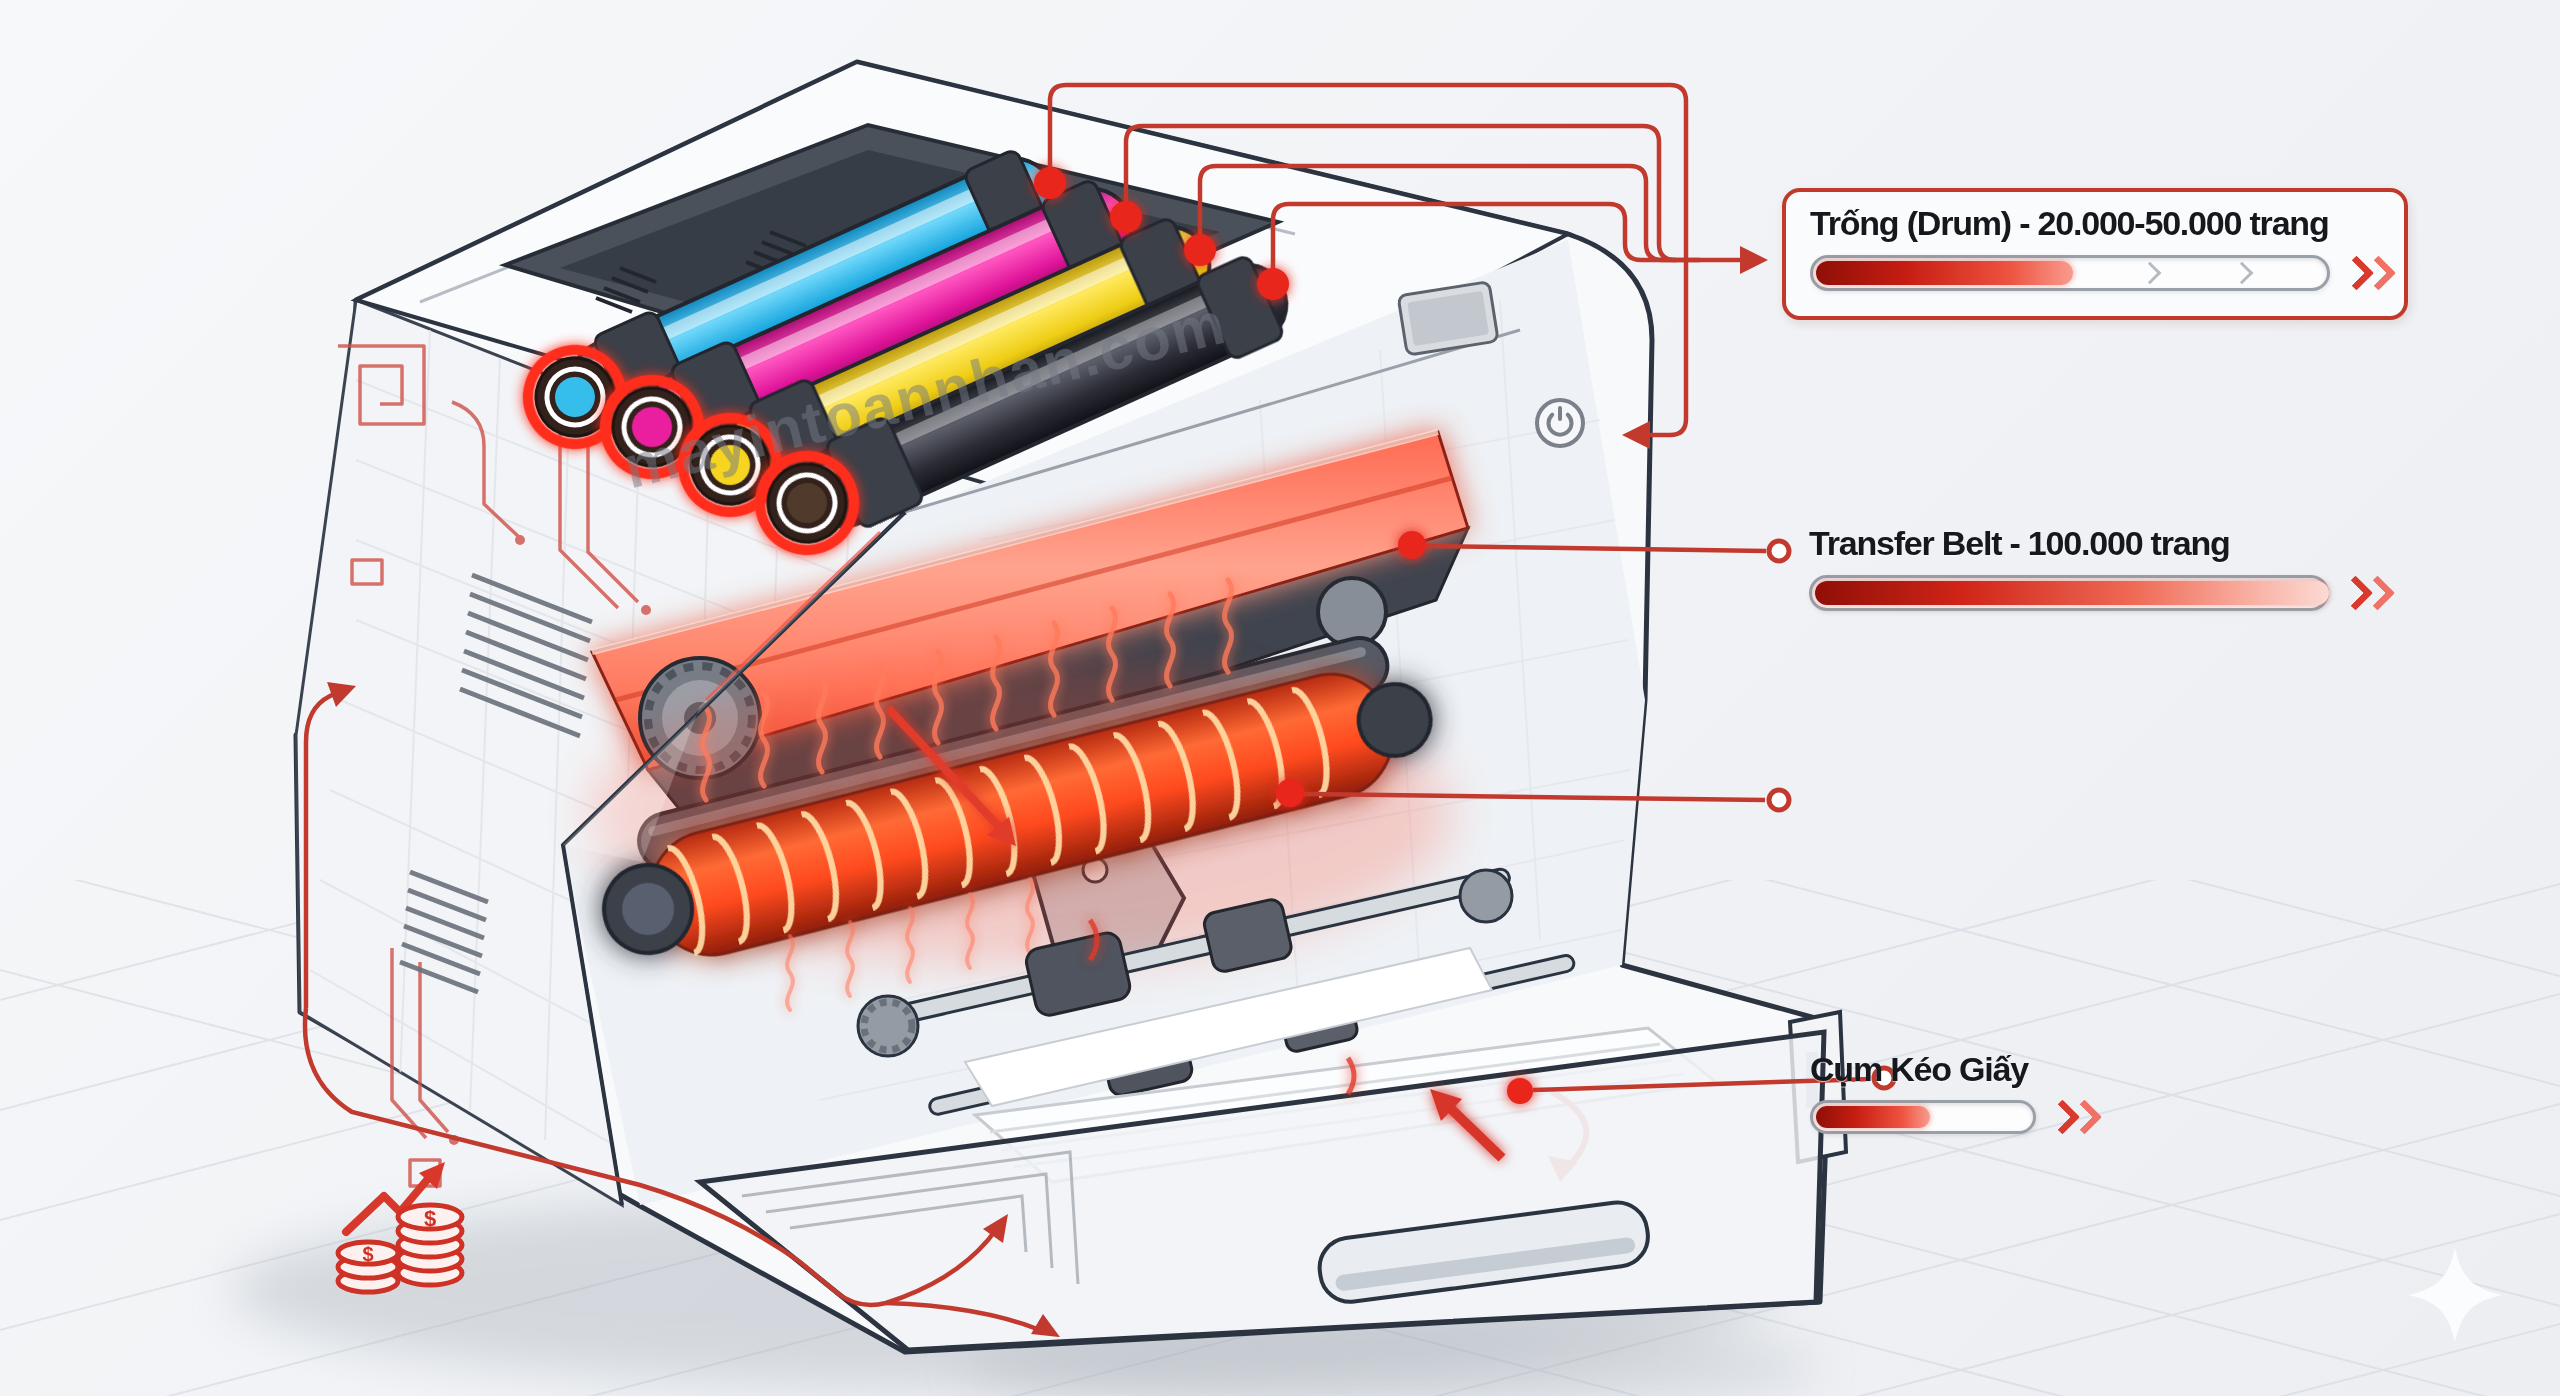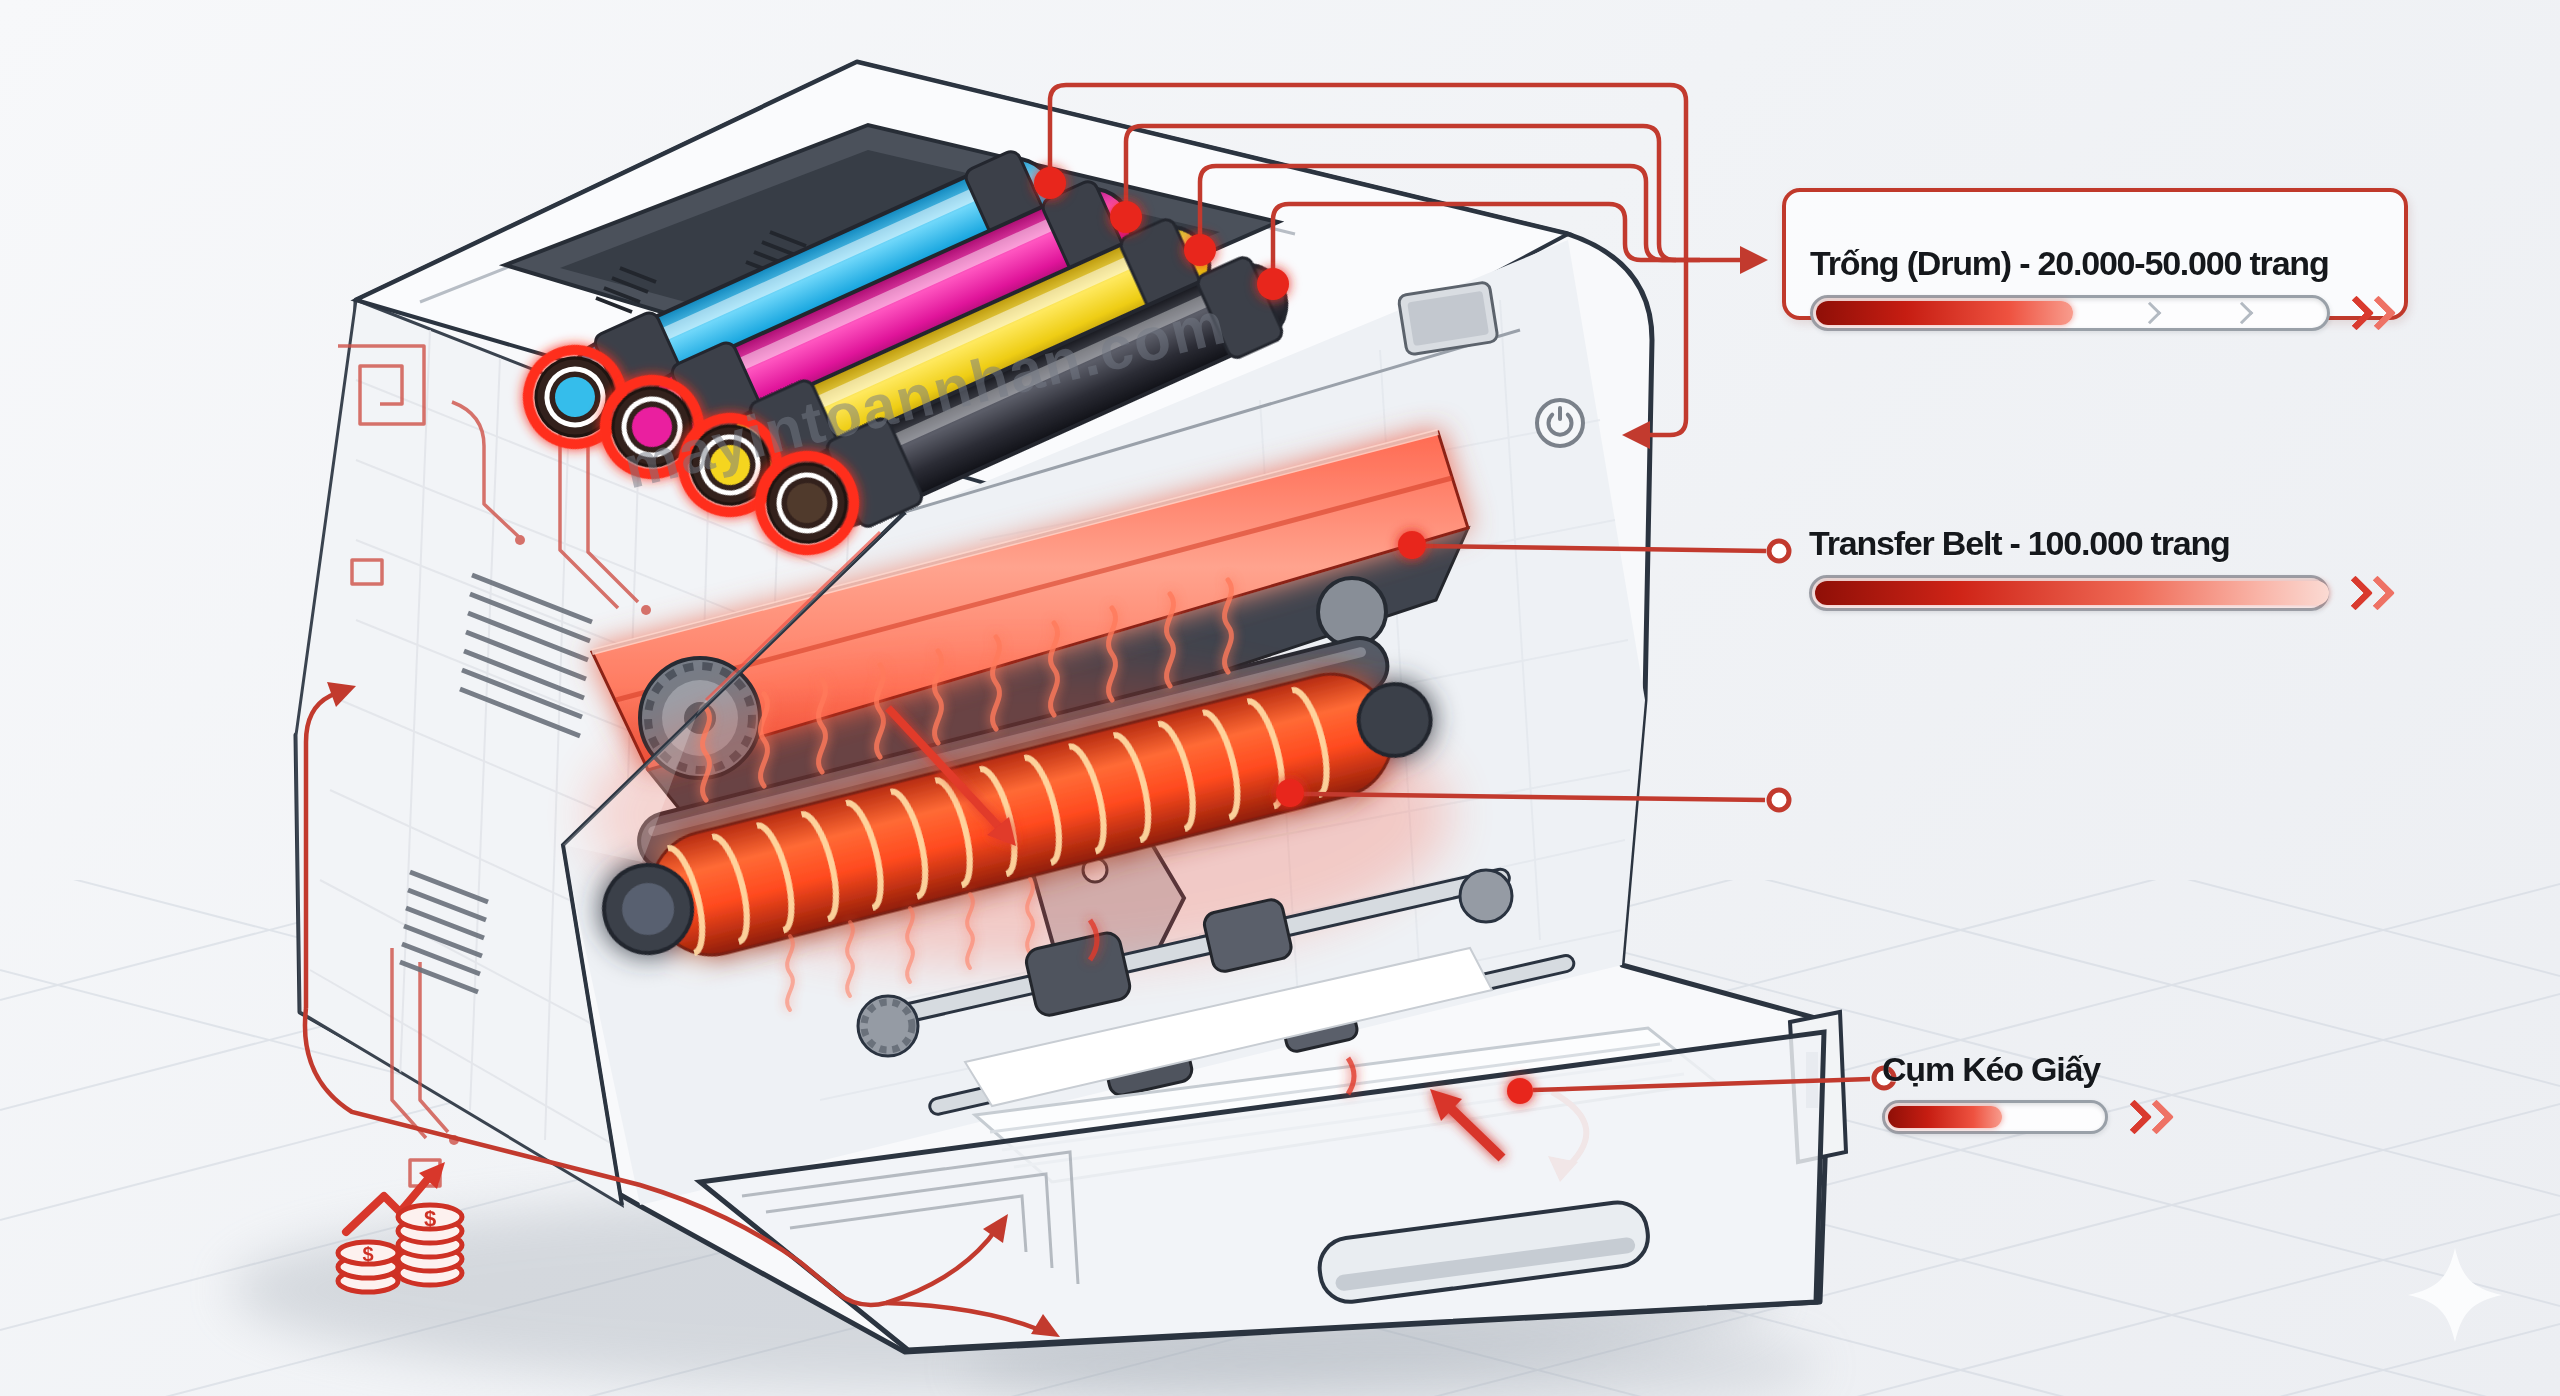--- a/index.html
+++ b/index.html
@@ -5,24 +5,24 @@
   html,body{margin:0;padding:0;background:#e7e9ec;}
   .stage{position:relative;width:2560px;height:1396px;overflow:hidden;
          background:linear-gradient(135deg,#f7f8fa 0%,#f1f3f6 45%,#ecEEf2 100%);
          font-family:"Liberation Sans", sans-serif;}
   .stage svg{position:absolute;left:0;top:0;}
   .callout{position:absolute;color:#15181c;}
   .callout .title{font-weight:700;font-size:34px;letter-spacing:-1.2px;white-space:nowrap;
                   color:#15181c;text-shadow:0 1px 0 rgba(255,255,255,.6);}
   #label-drum{left:1782px;top:188px;width:626px;height:132px;border:4px solid #c0392b;border-radius:18px;
               background:rgba(252,253,254,.85);box-shadow:2px 4px 10px rgba(140,60,50,.14);box-sizing:border-box;}
-  #label-drum .inner{padding:12px 0 0 24px;margin-top:40px;}
+  #label-drum .inner{padding:12px 0 0 24px;}
   #label-transfer{left:1809px;top:524px;}
   #label-fuser{left:1806px;top:772px;}
-  #label-tray{left:1882px;top:1050px;}
+  #label-tray{left:1810px;top:1050px;}
   .bar-row{display:flex;align-items:center;margin-top:12px;}
   .bar{position:relative;height:36px;border:3px solid #99a0a8;border-radius:999px;background:#fdfdfe;
        box-sizing:border-box;box-shadow:inset 0 2px 4px rgba(40,45,55,.15),1px 2px 4px rgba(40,45,55,.10);}
   .bar.w520{width:520px;} .bar.w226{width:226px;height:34px;}
   .bar-fill{position:absolute;left:3px;top:3px;bottom:3px;border-radius:999px;
             background:linear-gradient(90deg,#8f0f07 0%,#c61d12 35%,#ee5240 75%,#f89c8d 100%);
             box-shadow:0 0 6px rgba(220,50,35,.45);}
   .bar-fill.full{background:linear-gradient(90deg,#8f0f07 0%,#cf2417 28%,#ef6a56 62%,#f9b3a6 86%,#fbdAd3 100%);}
   .chev{position:absolute;top:50%;width:13px;height:13px;border-top:3px solid #b3bac2;border-right:3px solid #b3bac2;
         transform:translateY(-50%) rotate(45deg);}

